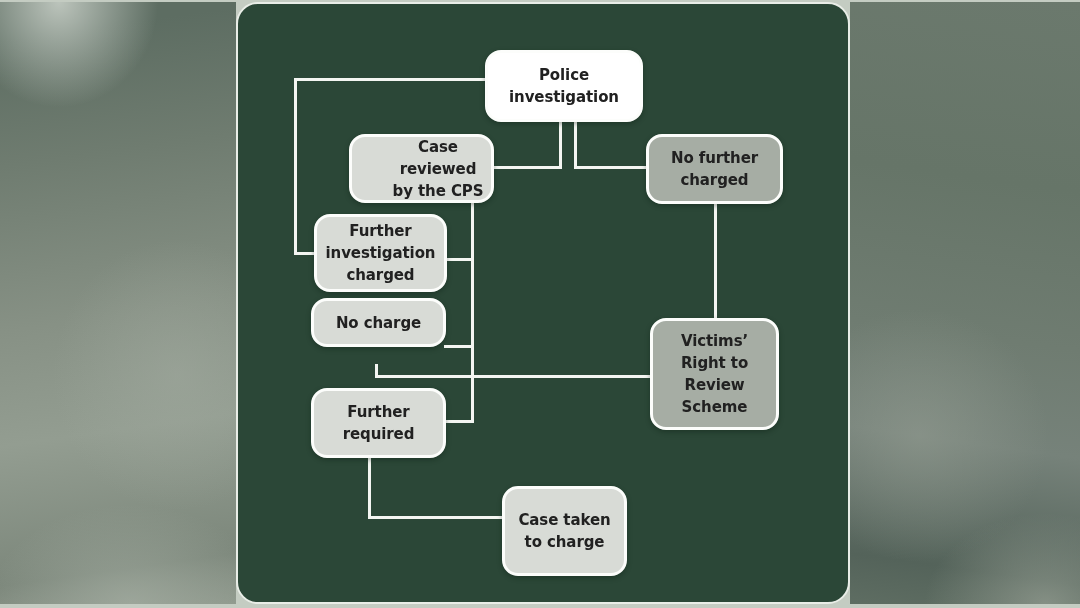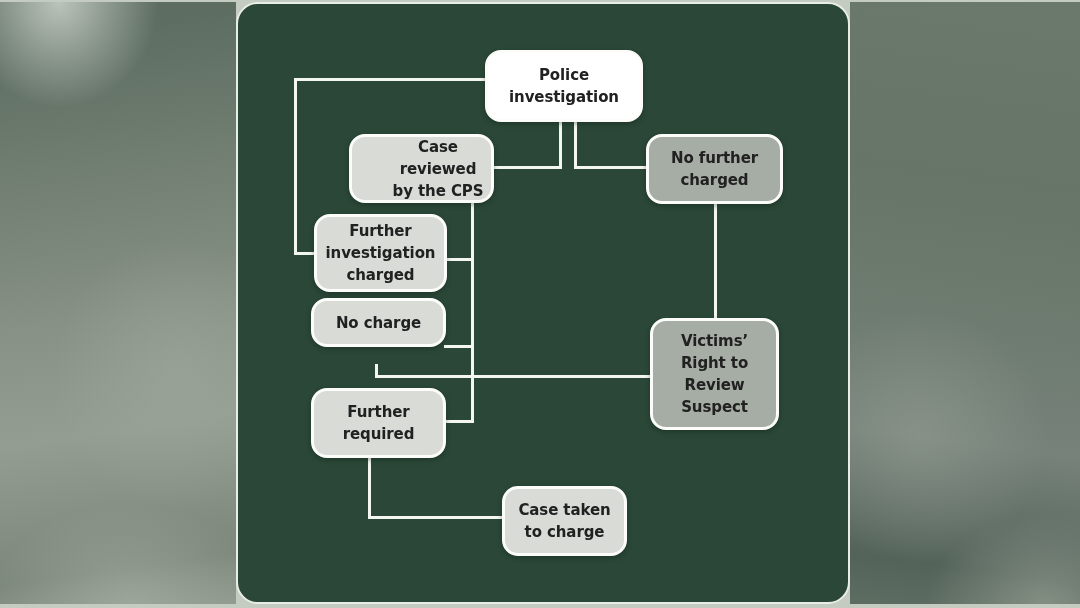--- a/index.html
+++ b/index.html
@@ -98,24 +98,24 @@
         <div class="node-line">investigation</div>
         <div class="node-line">charged</div>
       </div>
       <div class="node light" style="left: 311px; top: 298px; width: 135px; height: 49px;">
         <div class="node-line">No charge</div>
       </div>
       <div class="node muted" style="left: 650px; top: 318px; width: 129px; height: 112px;">
         <div class="node-line">Victims’</div>
         <div class="node-line">Right to</div>
         <div class="node-line">Review</div>
-        <div class="node-line">Suspect</div>
+        <div class="node-line">Scheme</div>
       </div>
       <div class="node light" style="left: 311px; top: 388px; width: 135px; height: 70px;">
         <div class="node-line">Further</div>
         <div class="node-line">required</div>
       </div>
-      <div class="node light" style="left: 502px; top: 486px; width: 125px; height: 70px;">
+      <div class="node light" style="left: 502px; top: 486px; width: 125px; height: 90px;">
         <div class="node-line">Case taken</div>
         <div class="node-line">to charge</div>
       </div>
     </div>
 </div>
 
 </body></html>

